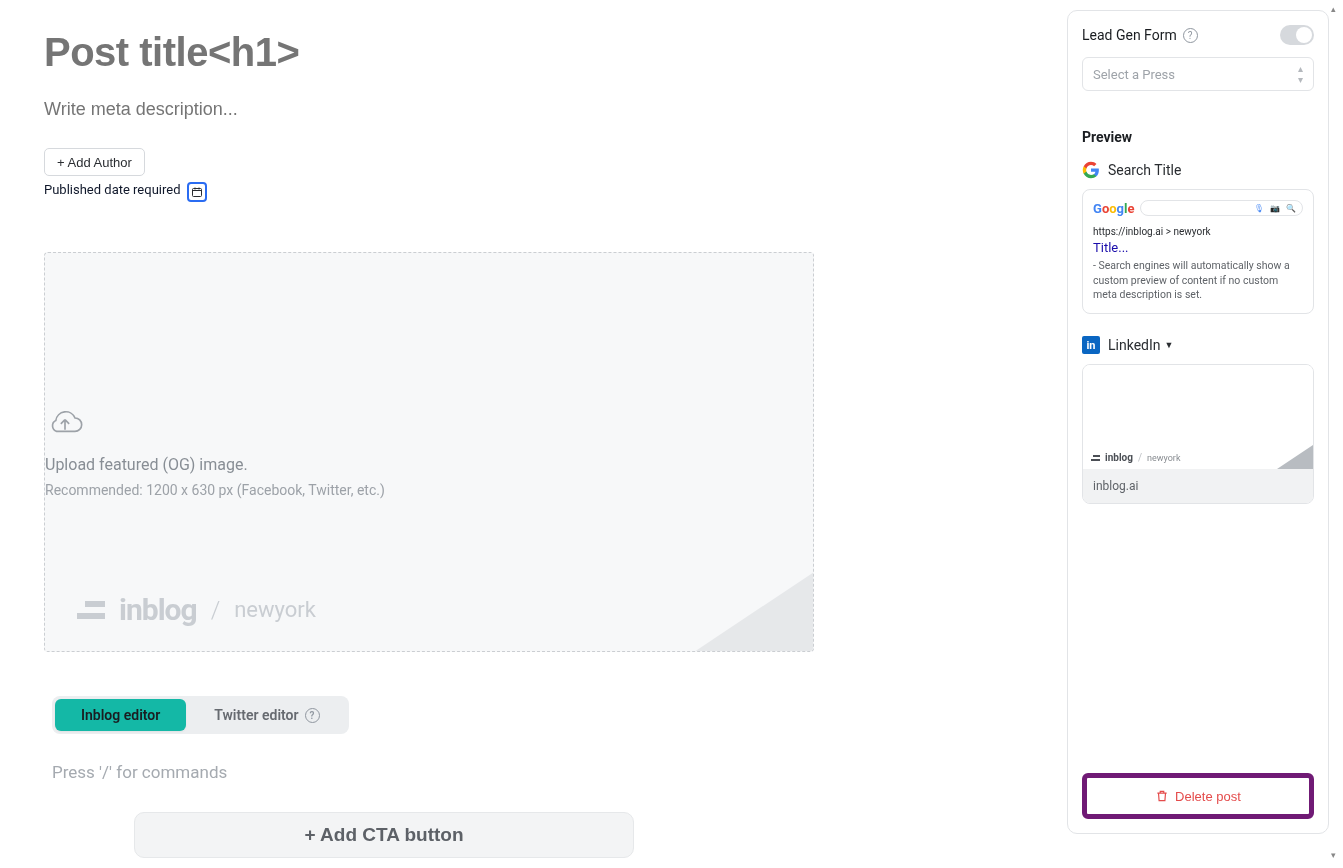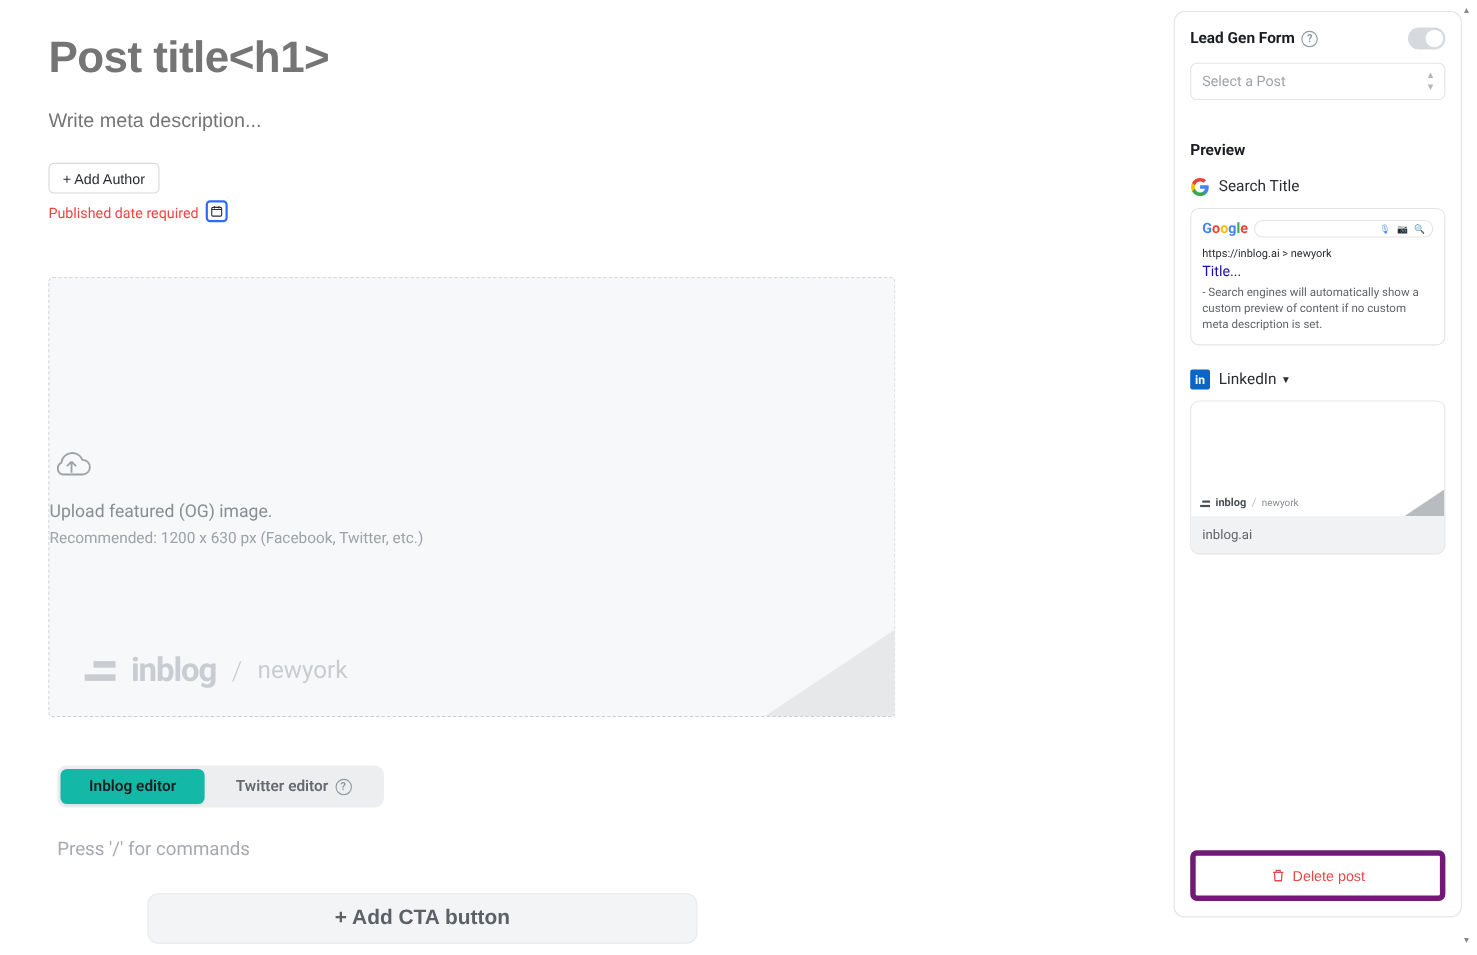--- a/index.html
+++ b/index.html
@@ -49,23 +49,23 @@
     border: 1px solid #d6d9dd;
     border-radius: 5px;
     background: #ffffff;
     font-size: 13px;
     color: #2a2d31;
     cursor: pointer;
   }
   .pub-date-row {
     margin-top: 6px;
     font-size: 13px;
-    color: #ef4444;
-    display: flex;
-    align-items: flex-end;
+    color: #0f172a;
+    display: flex;
+    align-items: flex-start;
     gap: 6px;
   }
   .date-picker-btn {
     width: 20px;
     height: 20px;
     border: 2px solid #2a6cf2;
     border-radius: 4px;
     display: inline-flex;
     align-items: center;
     justify-content: center;
@@ -191,21 +191,21 @@
     width: 262px;
     height: 824px;
     border: 1px solid #e2e4e7;
     border-radius: 10px;
     padding: 14px;
     display: flex;
     flex-direction: column;
   }
   .sidebar-section-title {
     font-size: 14px;
-    font-weight: 700;
+    font-weight: 400;
     color: #1a1d21;
     display: flex;
     align-items: center;
     gap: 6px;
   }
   .toggle {
     width: 34px; height: 20px; background: #d6d9dd; border-radius: 10px;
     position: relative; cursor: pointer;
   }
   .toggle .knob {
@@ -427,21 +427,21 @@
     <div class="sidebar-section-title">
       <span>Lead Gen Form</span>
       <span class="help-circle">?</span>
     </div>
     <div class="toggle">
       <div class="knob"></div>
     </div>
   </div>
 
   <div class="form-select">
-    <span>Select a Post</span>
+    <span>Select a Press</span>
     <span class="chev">
       <span>▴</span>
         <span>▾</span>
     </span>
   </div>
 
   <div class="preview-heading">Preview</div>
 
   <div class="preview-row-label">
     <svg class="google-icon" viewBox="0 0 48 48">

